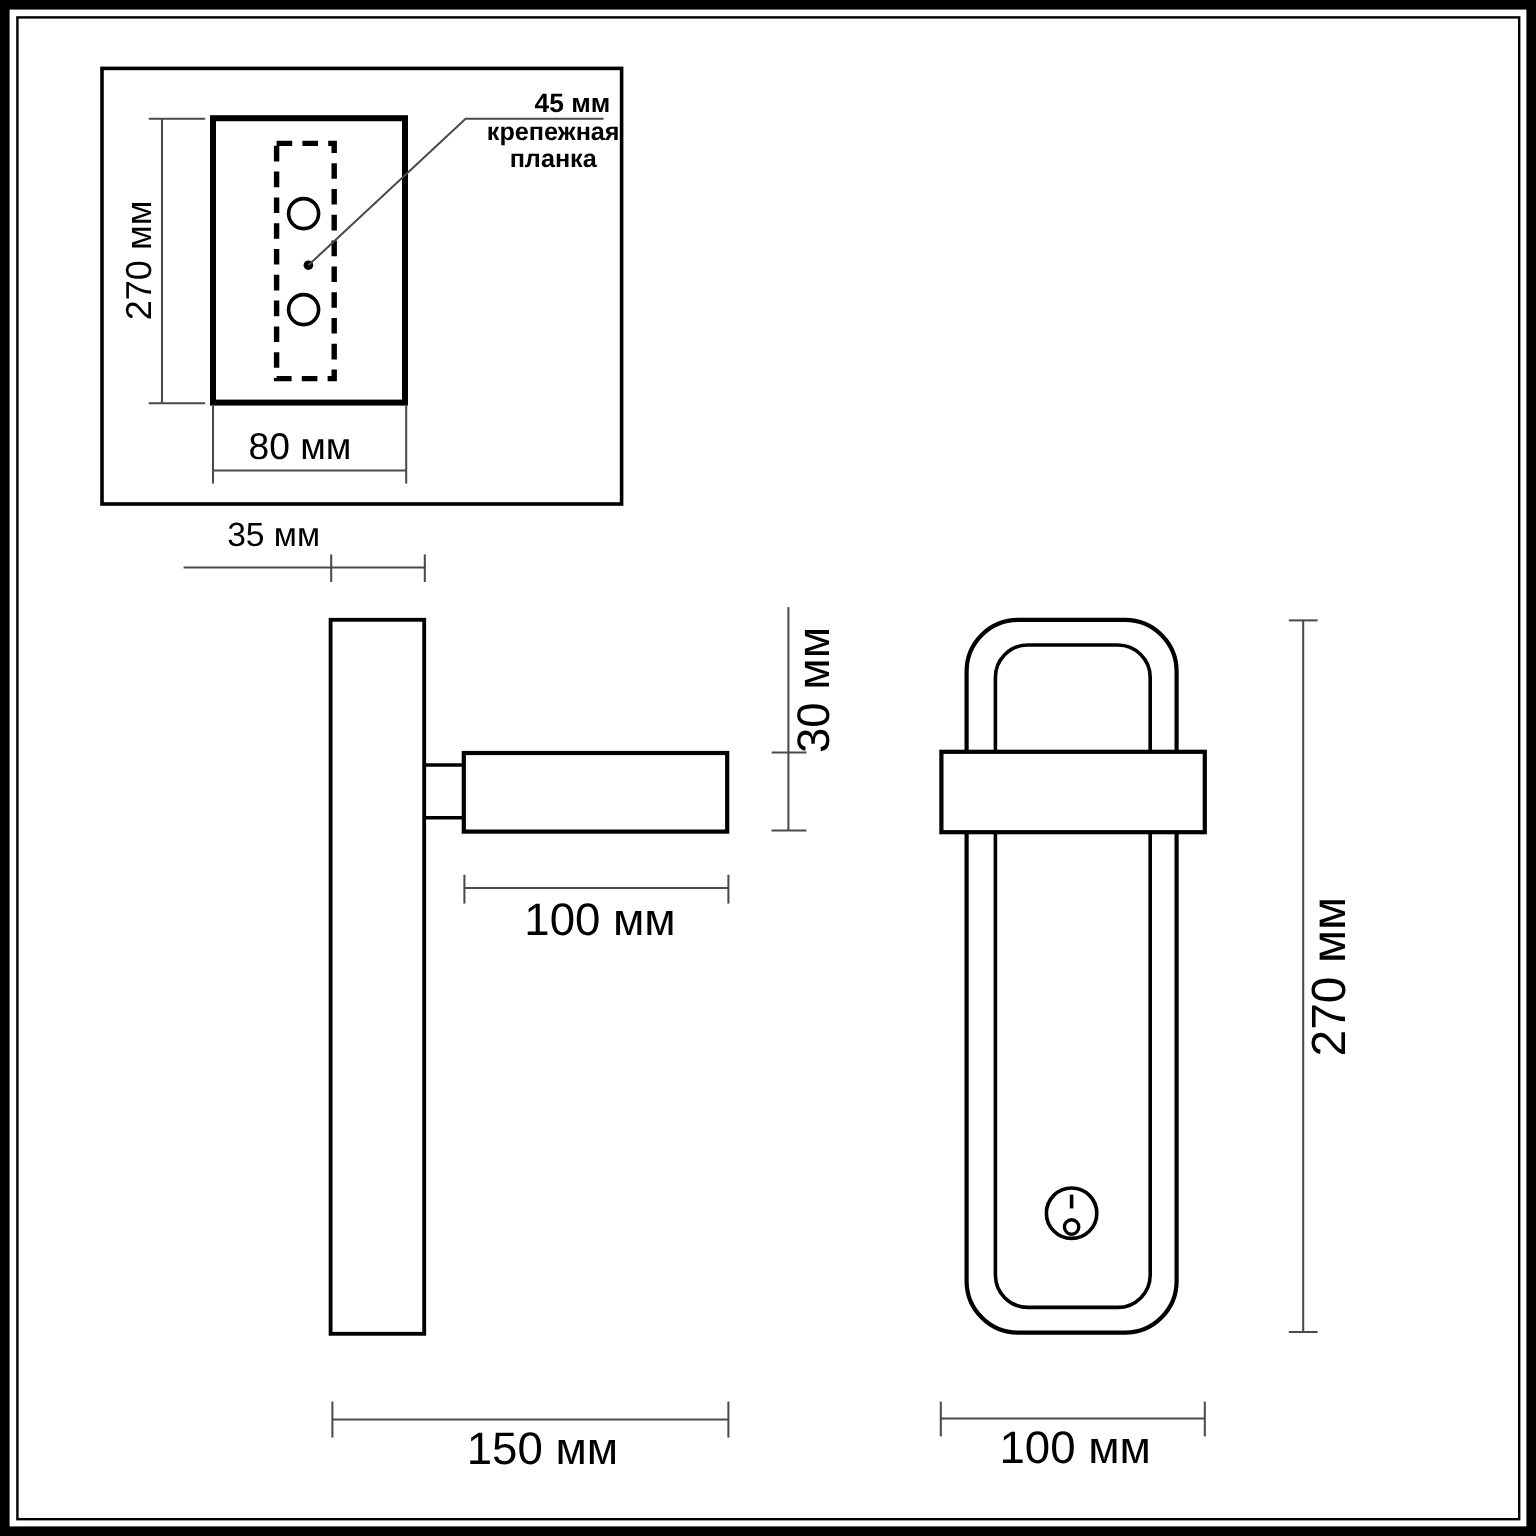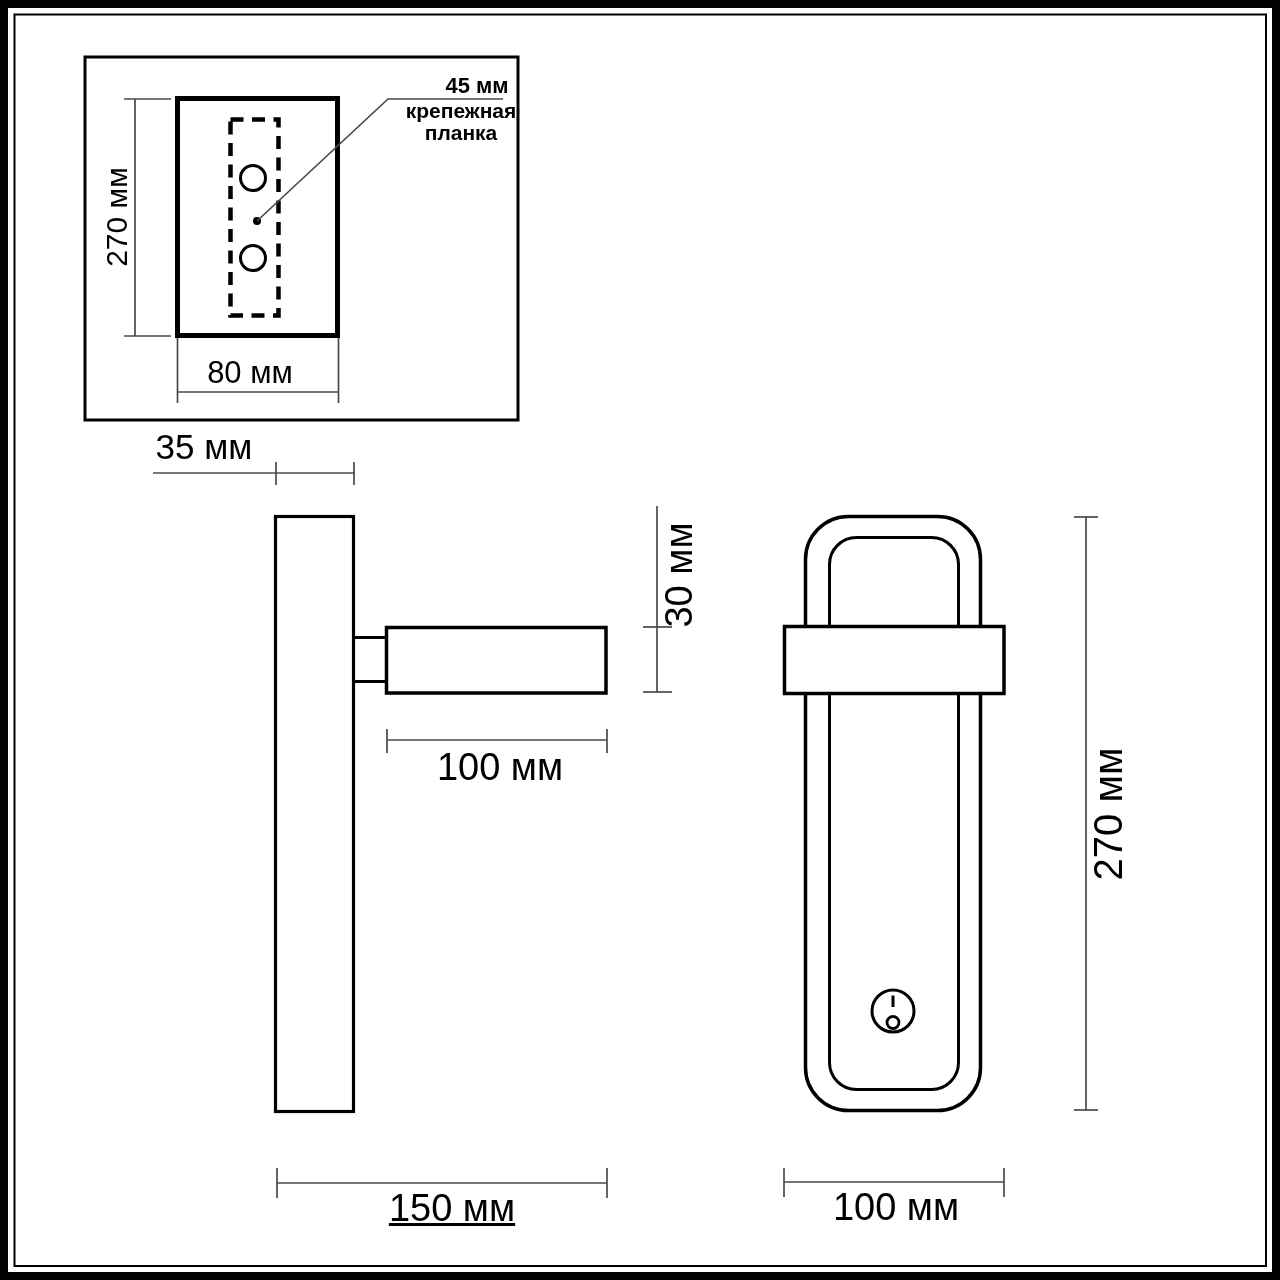--- a/index.html
+++ b/index.html
@@ -32,24 +32,24 @@
     white-space: nowrap;
     transform: translate(-50%, -50%);
     line-height: 1;
   }
   .lbl.vert { transform: translate(-50%, -50%) rotate(-90deg); }
   #lbl-plate-height { left: 117px; top: 217px; font-size: 30px; }
   #lbl-plate-width  { left: 250px; top: 372px; font-size: 31px; }
   #lbl-callout-value { left: 445px; top: 86px;  font-size: 22px; font-weight: bold; margin-left: 32px; }
   #callout-text      { left: 461px; top: 122px; font-size: 21px; font-weight: bold; text-align: center; line-height: 1.05; }
   #callout-text span { display: block; }
-  #lbl-wall-offset  { left: 204px; top: 446px; font-size: 35px; }
+  #lbl-wall-offset  { left: 228px; top: 446px; font-size: 28px; }
   #lbl-head-height  { left: 679px; top: 575px; font-size: 38px; }
   #lbl-head-length  { left: 500px; top: 767px; font-size: 38px; }
-  #lbl-side-depth   { left: 452px; top: 1208px; font-size: 38px; text-decoration: underline; }
+  #lbl-side-depth   { left: 452px; top: 1208px; font-size: 38px; }
   #lbl-front-width  { left: 896px; top: 1207px; font-size: 38px; }
   #lbl-front-height { left: 1108px; top: 814px; font-size: 40px; }
 </style>
 </head>
 <body>
 
 <div id="canvas">
 
   <svg id="drawing-svg" width="1280" height="1280" viewBox="0 0 1280 1280">
 

